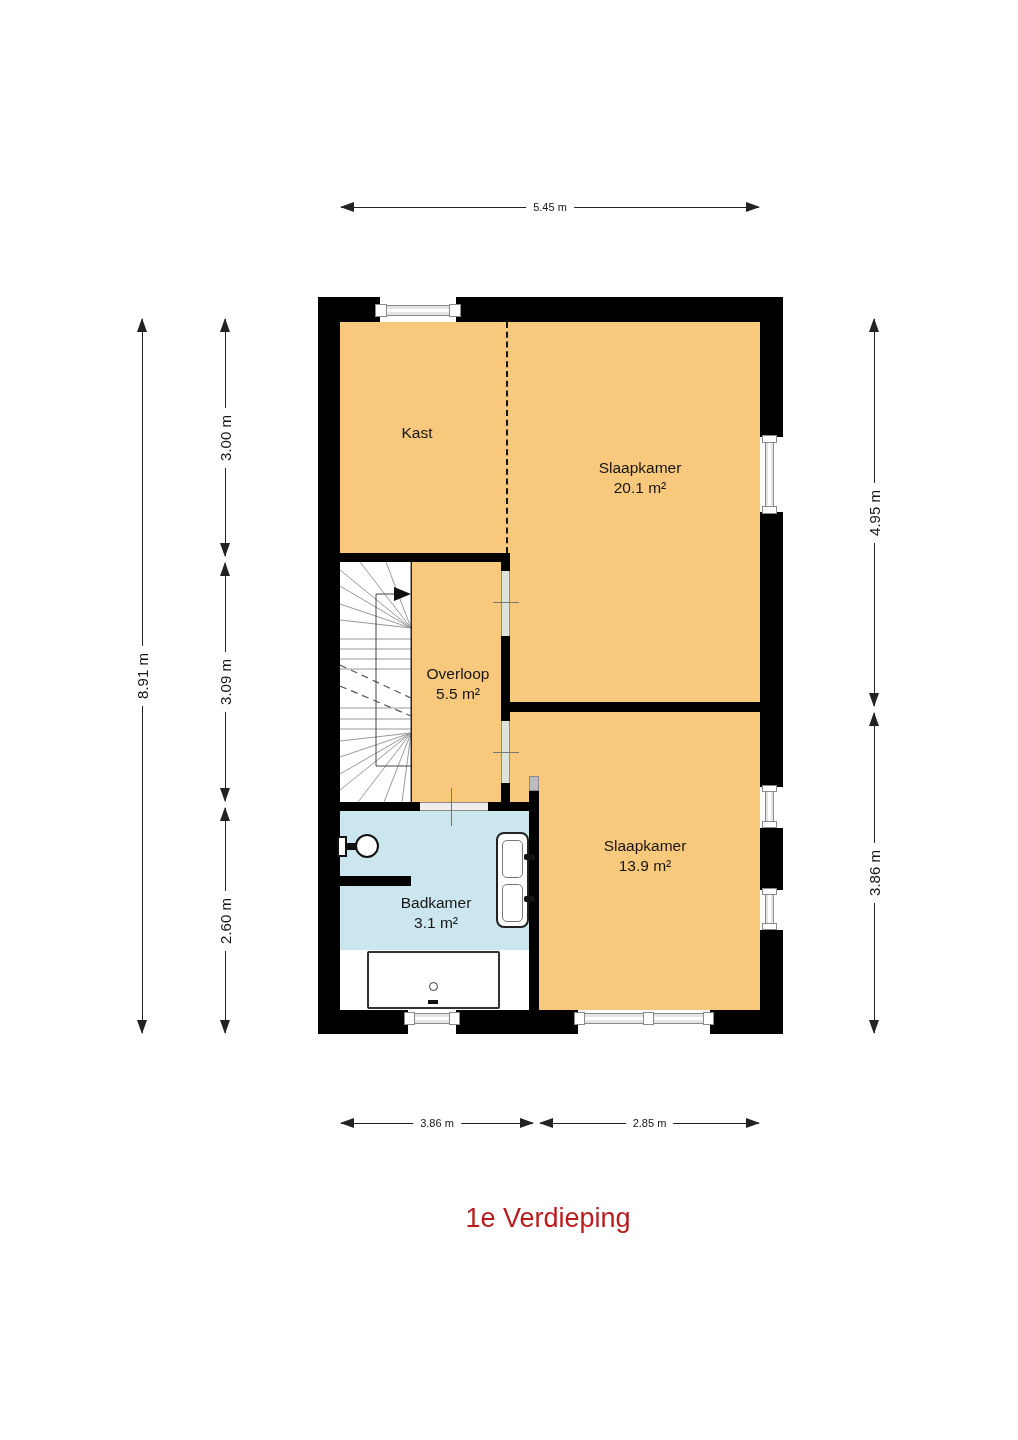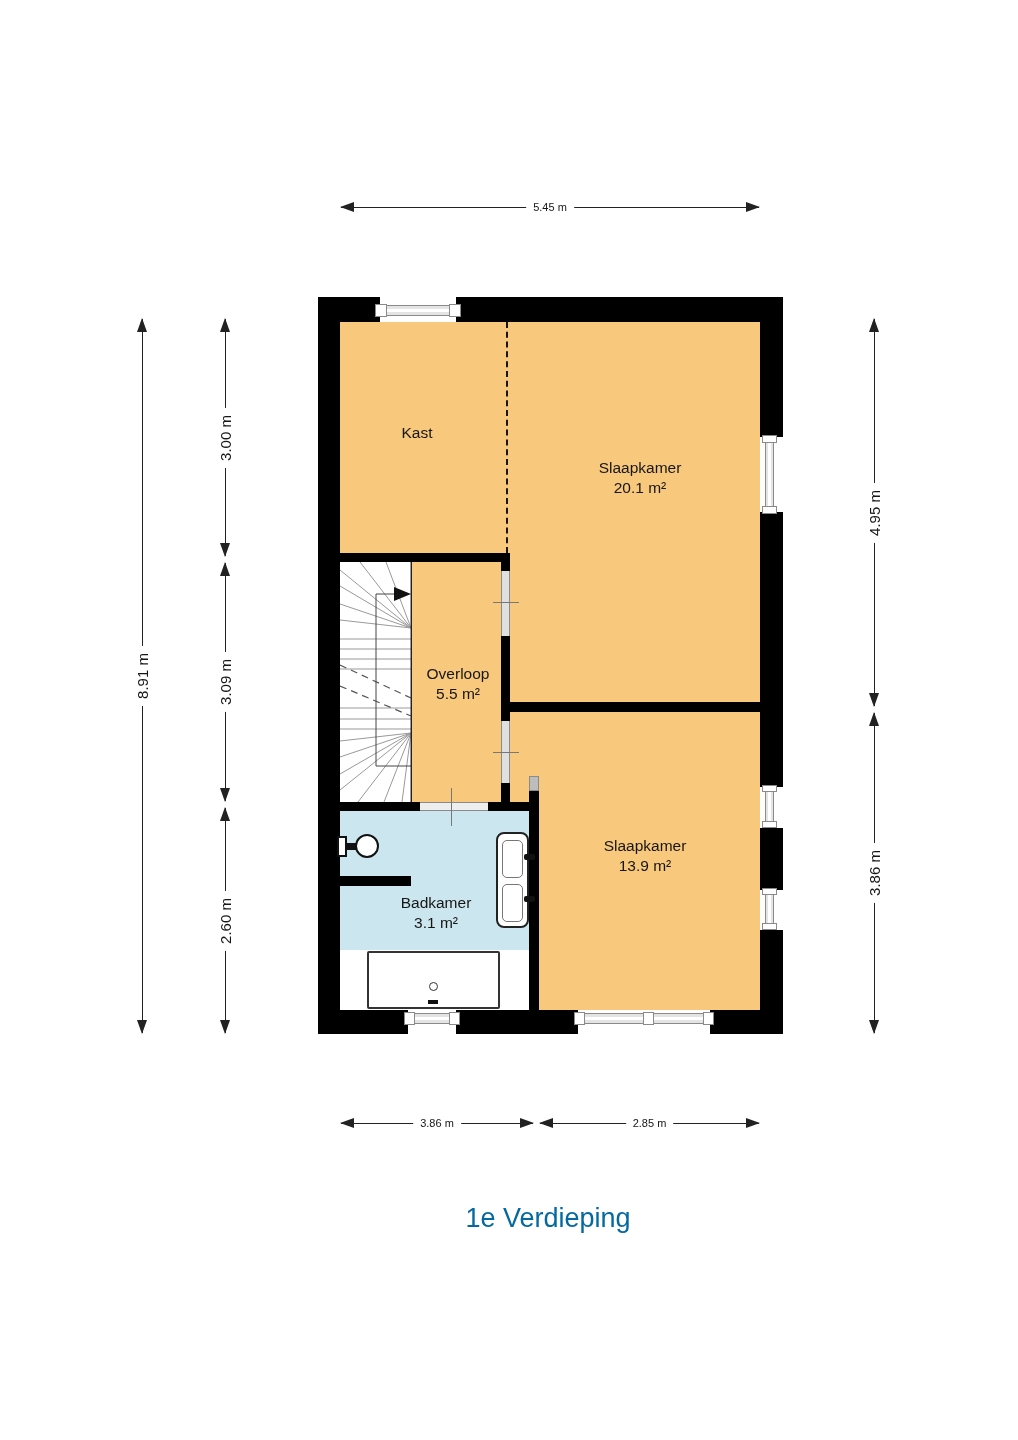--- a/index.html
+++ b/index.html
@@ -40,21 +40,21 @@
     position:absolute;left:50%;top:50%;transform:translate(-50%,-50%);
     background:#fff;padding:0 7px;font-size:11px;white-space:nowrap;color:#161616;
   }
   .dim-label-v{
     position:absolute;left:50%;top:50%;transform:translate(-50%,-50%) rotate(-90deg);
     background:#fff;padding:0 7px;font-size:15px;white-space:nowrap;color:#161616;
   }
   .fixture{position:absolute;background:#fff;box-sizing:border-box;}
   .title{
     position:absolute;left:348px;top:1203px;width:400px;text-align:center;
-    font-size:27px;color:#0369a1;
+    font-size:27px;color:#b91c1c;
   }
 </style>
 </head>
 <body>
 
 <div class="canvas">
 
   <div class="floor" style="left:340px;top:322px;width:420px;height:231px;"></div>
   <div class="floor" style="left:510px;top:553px;width:250px;height:149px;"></div>
   <div class="floor" style="left:412px;top:562px;width:89px;height:240px;"></div>

